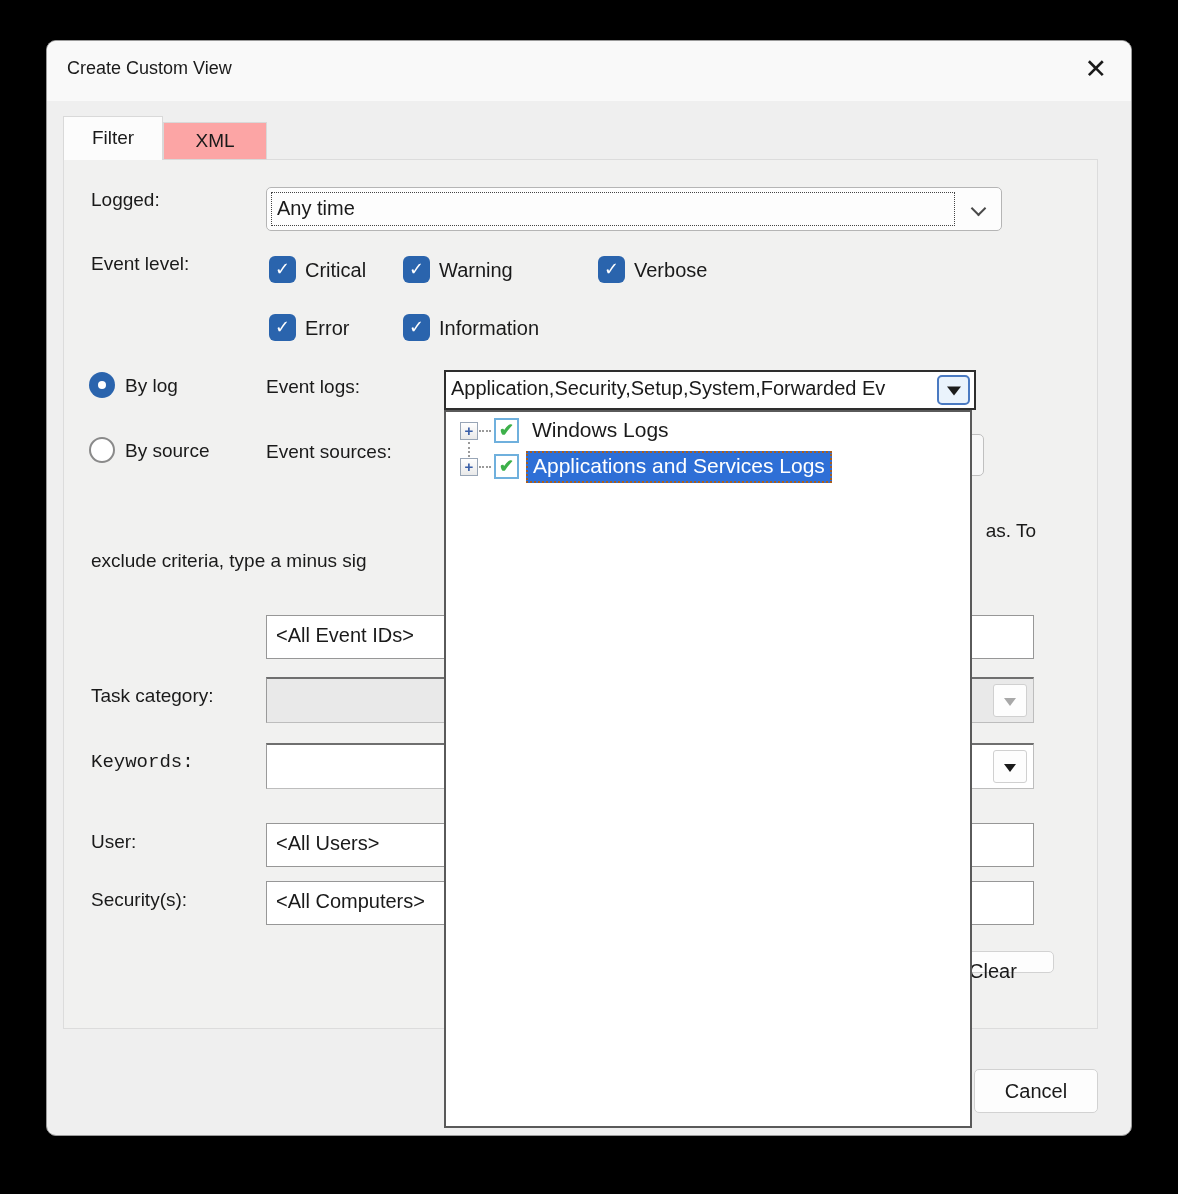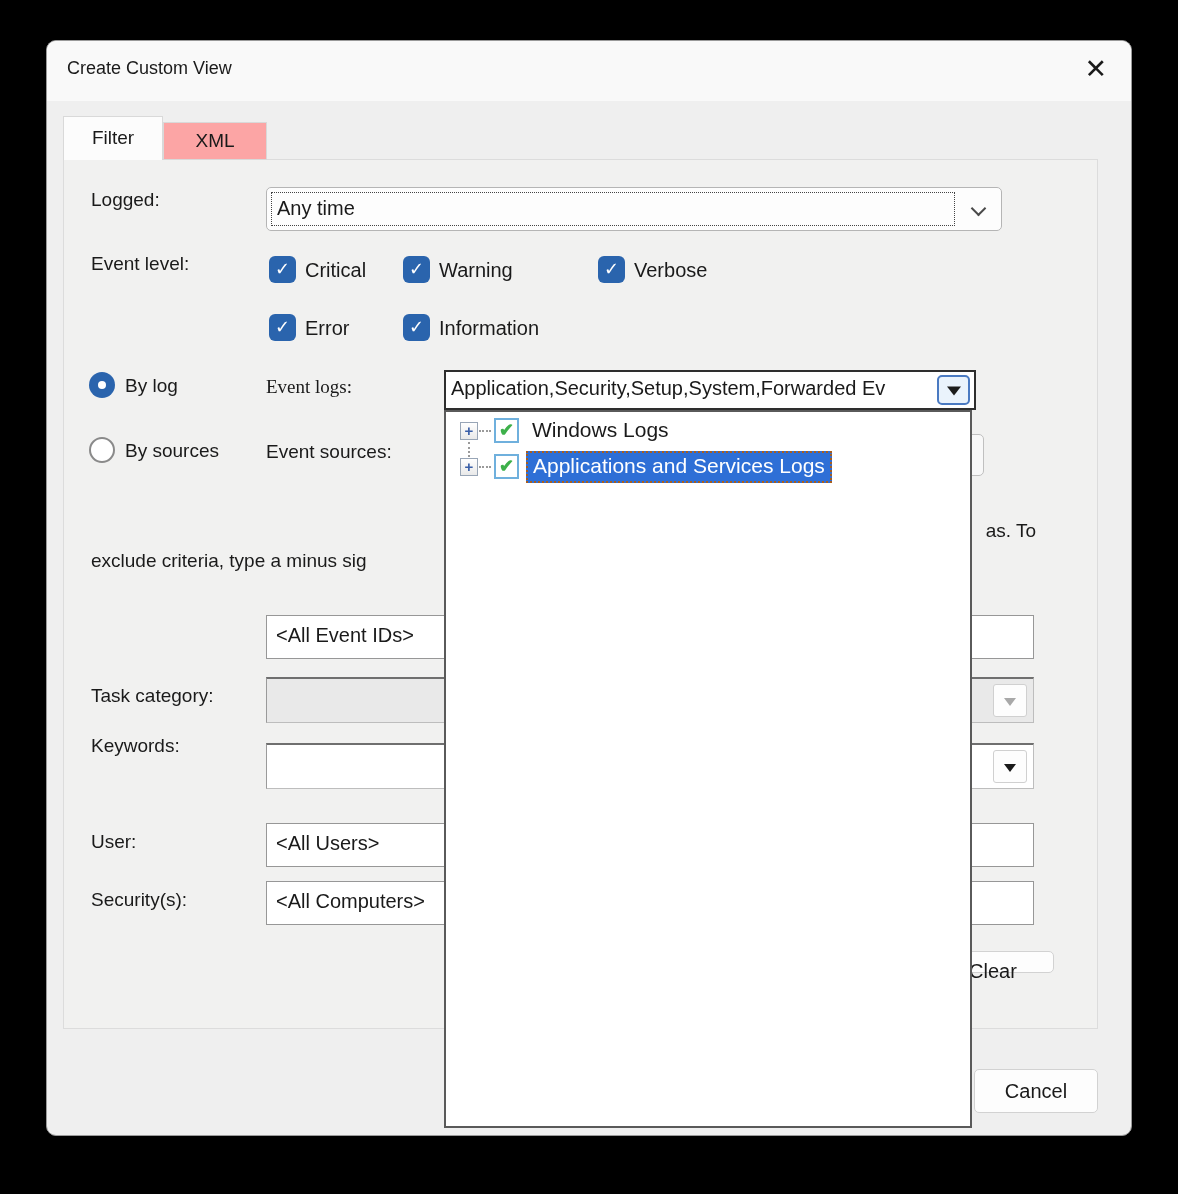--- a/index.html
+++ b/index.html
@@ -106,48 +106,48 @@
     <div class="cb-lbl" style="left:392px;top:218px;">Warning</div>
     <div class="cb" style="left:551px;top:215px;">✓</div>
     <div class="cb-lbl" style="left:587px;top:218px;">Verbose</div>
     <div class="cb" style="left:222px;top:273px;">✓</div>
     <div class="cb-lbl" style="left:258px;top:276px;">Error</div>
     <div class="cb" style="left:356px;top:273px;">✓</div>
     <div class="cb-lbl" style="left:392px;top:276px;">Information</div>
 
     <div class="radio on" style="left:42px;top:331px;"></div>
     <div class="lbl" style="left:78px;top:334px;">By log</div>
-    <div class="lbl" style="left:219px;top:335px;font-family:Liberation Serif, serif;">Event logs:</div>
+    <div class="lbl" style="left:219px;top:335px;">Event logs:</div>
     <div class="combo-classic">
       <div class="val">Application,Security,Setup,System,Forwarded Ev</div>
       <div class="dd-btn">
           <div class="tri"></div>
         </div>
     </div>
 
     <div class="radio off" style="left:42px;top:396px;"></div>
-    <div class="lbl" style="left:78px;top:399px;">By sources</div>
+    <div class="lbl" style="left:78px;top:399px;">By source</div>
     <div class="lbl" style="left:219px;top:400px;">Event sources:</div>
     <div class="combo-sliver"></div>
 
     <div class="note" style="left:870px;top:479px;width:119px;text-align:right;">as. To</div>
     <div class="note" style="left:44px;top:509px;">exclude criteria, type a minus sig</div>
 
     <div class="tbox" style="top:574px;">
       <div class="val">&lt;All Event IDs&gt;</div>
     </div>
 
     <div class="lbl" style="left:44px;top:644px;">Task category:</div>
     <div class="combo-sunken disabled" style="top:636px;">
       <div class="sq-btn disabled">
           <div class="tri"></div>
         </div>
     </div>
 
-    <div class="lbl" style="left:44px;top:694px;">Keywords:</div>
+    <div class="lbl" style="left:44px;top:710px;font-family:Liberation Mono, monospace;">Keywords:</div>
     <div class="combo-sunken" style="top:702px;">
       <div class="sq-btn">
           <div class="tri"></div>
         </div>
     </div>
 
     <div class="lbl" style="left:44px;top:790px;">User:</div>
     <div class="tbox" style="top:782px;">
       <div class="val">&lt;All Users&gt;</div>
     </div>

